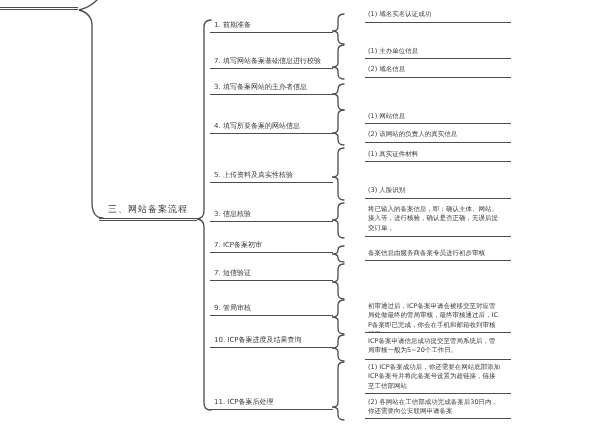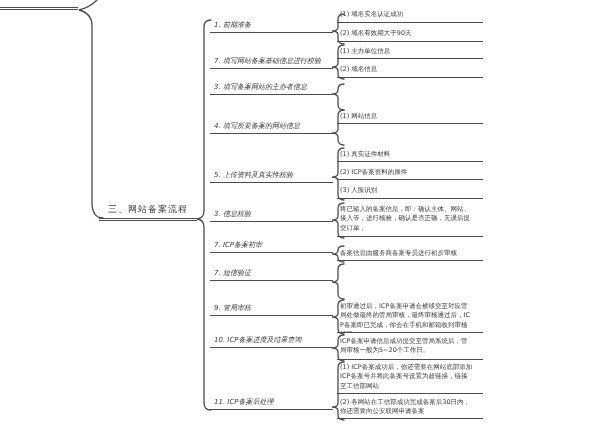--- a/index.html
+++ b/index.html
@@ -14,24 +14,24 @@
   .root{
     position:absolute;left:99px;top:203px;width:98px;height:18px;
     box-sizing:border-box;border-bottom:3px double #4c4c4c;
     display:flex;align-items:flex-end;justify-content:center;
     font-size:9px;letter-spacing:1px;padding-bottom:2px;white-space:nowrap;text-align:center;
   }
   .item{
     position:absolute;left:210px;width:123px;height:14px;
     box-sizing:border-box;border-bottom:1.5px solid #4c4c4c;
     display:flex;align-items:flex-end;
-    font-size:7px;padding:0 0 2px 4px;white-space:nowrap;overflow:hidden;font-style:italic;
+    font-size:7px;padding:0 0 2px 4px;white-space:nowrap;overflow:hidden;
   }
   .leaf{
-    position:absolute;left:337px;width:146px;
+    position:absolute;left:365px;width:146px;
     box-sizing:border-box;border-bottom:1.4px solid #4c4c4c;
     font-size:6.5px;line-height:9.6px;padding:1.5px 10px 0 3px;
     overflow:hidden;word-break:break-all;
   }
   
   .i0{top:19px}.i1{top:55px}.i2{top:81px}.i3{top:120px}.i4{top:169px}
   .i5{top:208px}.i6{top:239px}.i7{top:267px}.i8{top:302px}.i9{top:334px}.i10{top:396px}
   
   .l0{top:8px;height:15px}   .l1{top:27px;height:15px}
   .l2{top:45px;height:14px}  .l3{top:63px;height:15px}
@@ -79,26 +79,25 @@
   <div class="item i3">4. 填写所要备案的网站信息</div>
   <div class="item i4">5. 上传资料及真实性核验</div>
   <div class="item i5">3. 信息核验</div>
   <div class="item i6">7. ICP备案初审</div>
   <div class="item i7">7. 短信验证</div>
   <div class="item i8">9. 管局审核</div>
   <div class="item i9">10. ICP备案进度及结果查询</div>
   <div class="item i10">11. ICP备案后处理</div>
 
   <div class="leaf l0">(1) 域名实名认证成功</div>
-  <div class="leaf l1">(2) 域名有效期大于90天</div>
   <div class="leaf l2">(1) 主办单位信息</div>
   <div class="leaf l3">(2) 域名信息</div>
   <div class="leaf l5">(1) 网站信息</div>
+  <div class="leaf l6">(2) 该网站的负责人的真实信息</div>
   <div class="leaf l7">(1) 真实证件材料</div>
-  <div class="leaf l8">(2) ICP备案资料的原件</div>
   <div class="leaf l9">(3) 人脸识别</div>
   <div class="leaf l11">备案信息由服务商备案专员进行初步审核</div>
   <div class="leaf l10">将已输入的备案信息，即：确认主体、网站、接入等，进行核验，确认是否正确，无误后提交订单，</div>
   <div class="leaf l13">初审通过后，ICP备案申请会被移交至对应管局处做最终的管局审核，最终审核通过后，ICP备案即已完成，你会在手机和邮箱收到审核结果。</div>
   <div class="leaf l14">ICP备案申请信息成功提交至管局系统后，管局审核一般为5~20个工作日。</div>
   <div class="leaf l15">(1) ICP备案成功后，你还需要在网站底部添加ICP备案号并将此备案号设置为超链接，链接至工信部网站</div>
   <div class="leaf l16">(2) 各网站在工信部成功完成备案后30日内，你还需要向公安联网申请备案</div>
 
 </div>
 

